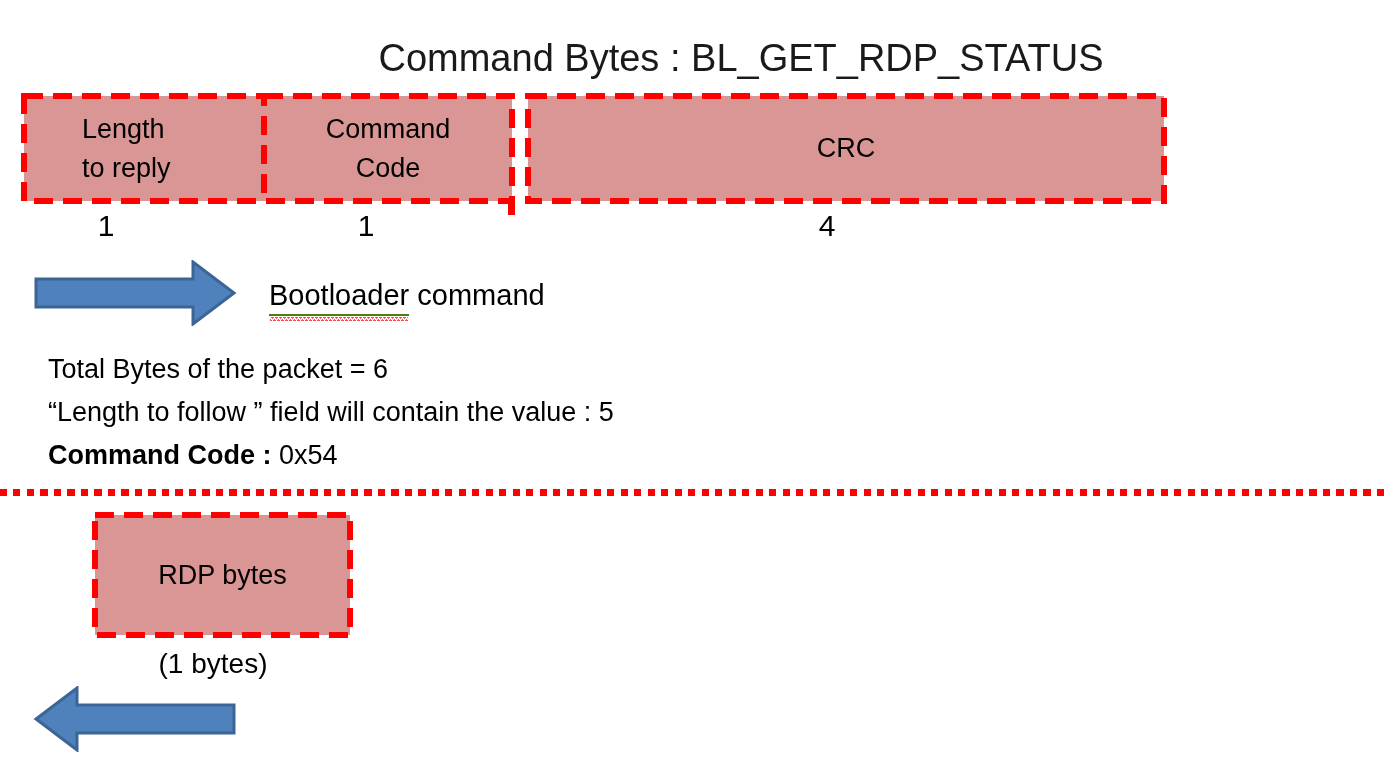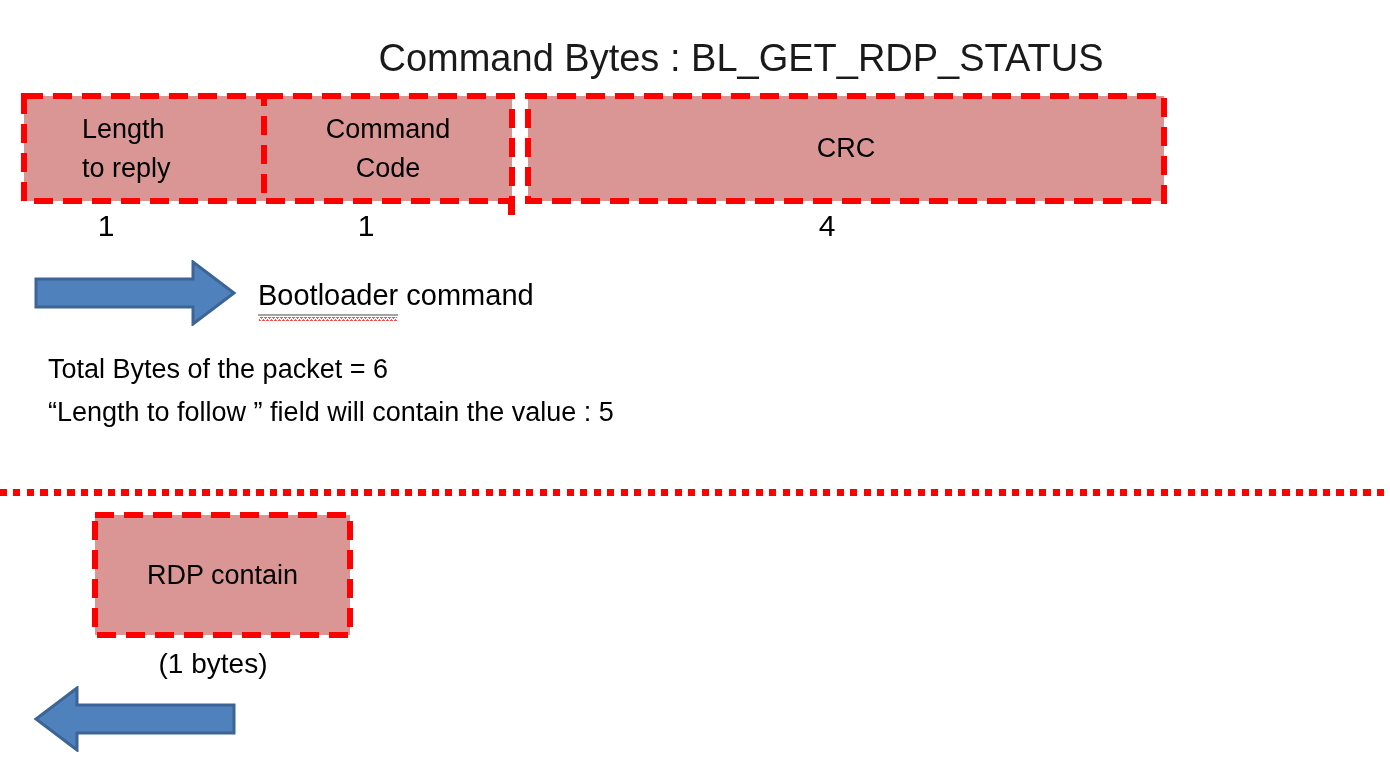--- a/index.html
+++ b/index.html
@@ -40,21 +40,21 @@
   }
   .stray-dash{background:#ff0000;}
 
   
   .arrow-svg polygon{stroke:#3c6595;stroke-width:3;stroke-linejoin:miter;}
 
   
   .dir-label{font-size:29px;line-height:36px;white-space:nowrap;}
   .underline-squiggle{
     position:relative;display:inline-block;
-    border-bottom:2px solid #a3a3a3;padding-bottom:1px;
+    border-bottom:2px solid #4d7c0f;padding-bottom:1px;margin-left:11px;
   }
   .underline-squiggle::after{
     content:"";position:absolute;left:1px;right:1px;bottom:-7px;height:4px;
     background-image:
       linear-gradient(135deg,#ff4c4c 25%,transparent 25%),
       linear-gradient(225deg,#ff4c4c 25%,transparent 25%),
       linear-gradient(315deg,#ff4c4c 25%,transparent 25%),
       linear-gradient(45deg,#ff4c4c 25%,transparent 25%);
     background-position:-2px 0,-2px 0,0 0,0 0;
     background-size:4px 4px;background-repeat:repeat-x;
@@ -117,30 +117,31 @@
   <svg class="abs arrow-svg" style="left:30px;top:260px" width="210" height="66" viewBox="0 0 210 66">
     <polygon points="6,19 163,19 163,2 204,33 163,64 163,47 6,47" fill="#4f81bd"></polygon>
   </svg>
   <div class="abs dir-label" style="left:258px;top:277px">
     <span class="underline-squiggle">Bootloader</span><span> command</span>
   </div>
 
   <div class="abs notes">
     <div>Total Bytes of the packet = 6</div>
     <div>“Length to follow ” field will contain the value : 5</div>
+    <div><span class="bold">Command Code :</span><span> 0x54</span></div>
   </div>
 
   <div class="abs divider"></div>
 
   <div class="pbox" style="left:95px;top:515px;width:255px;height:120px">
     <svg class="dash">
       <rect x="0" y="0" width="100%" height="100%" fill="#d99694"></rect>
     </svg>
     <div class="pbox-text align-center">
-      <span>RDP contain</span>
+      <span>RDP bytes</span>
     </div>
   </div>
 
   <div class="abs size-caption" style="left:213px;top:646px">(1 bytes)</div>
 
   <svg class="abs arrow-svg" style="left:30px;top:686px" width="210" height="66" viewBox="0 0 210 66">
     <polygon points="204,19 47,19 47,2 6,33 47,64 47,47 204,47" fill="#4f81bd"></polygon>
   </svg>
 
 </div>

